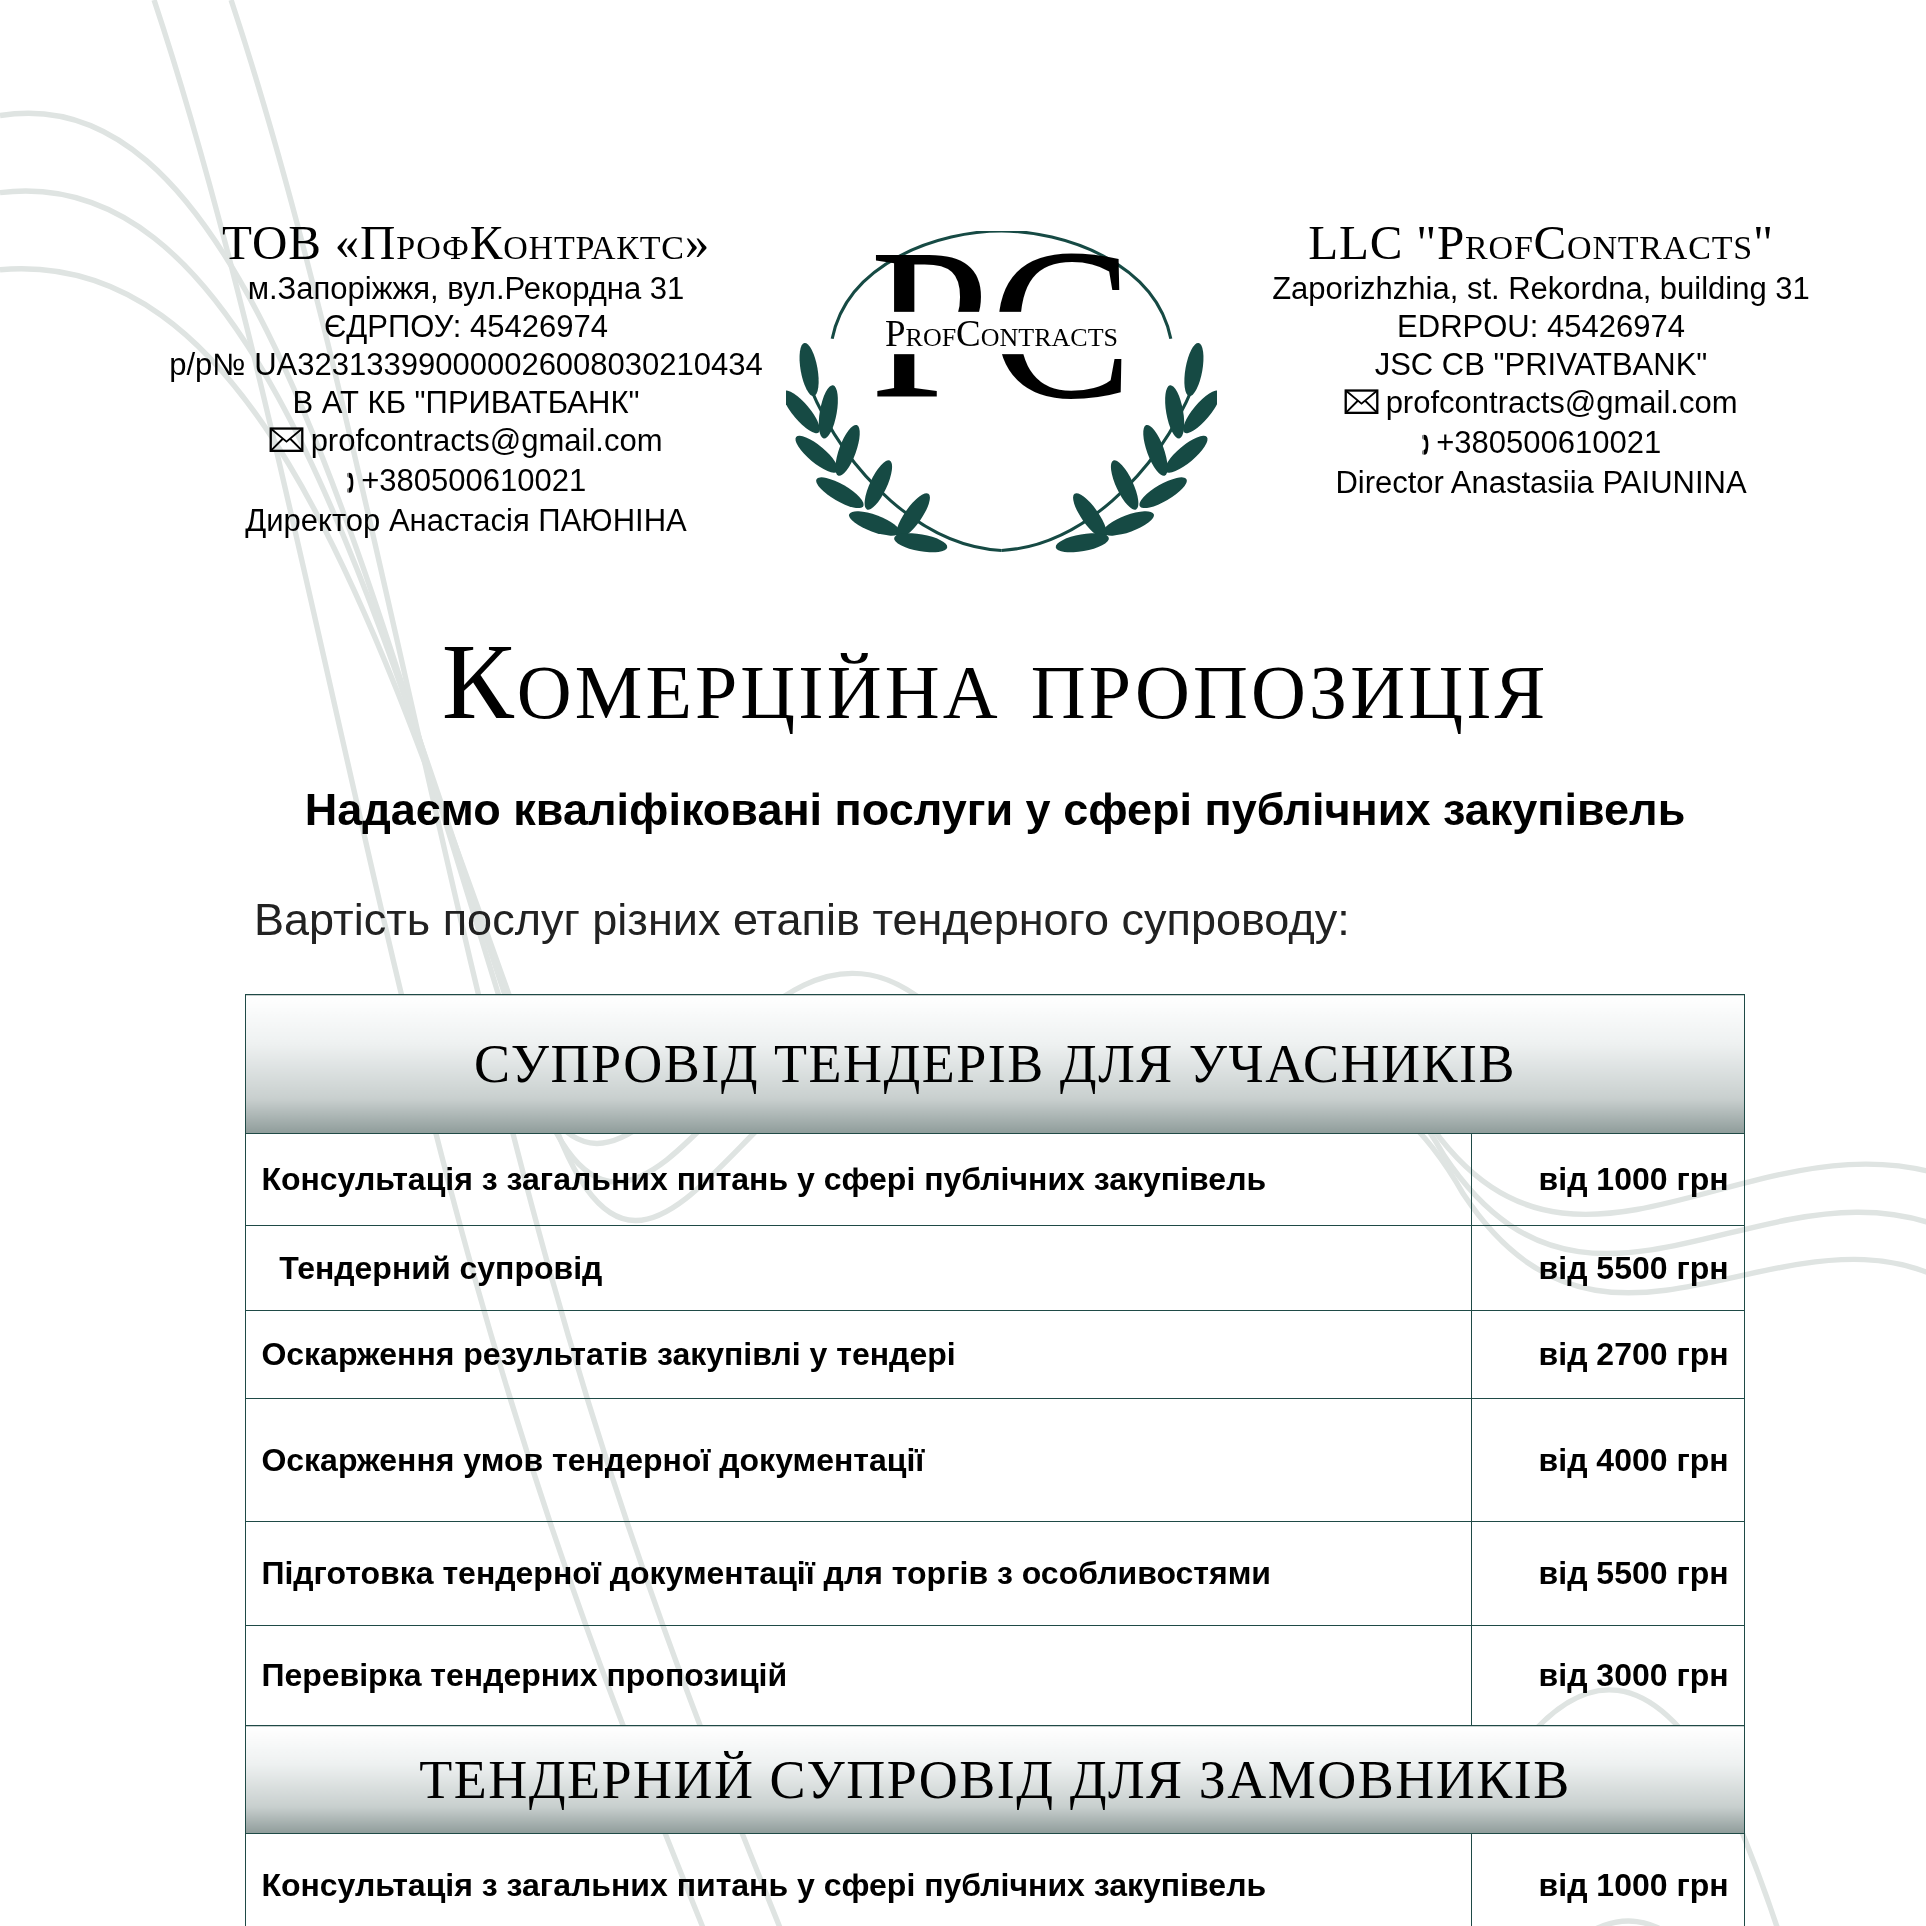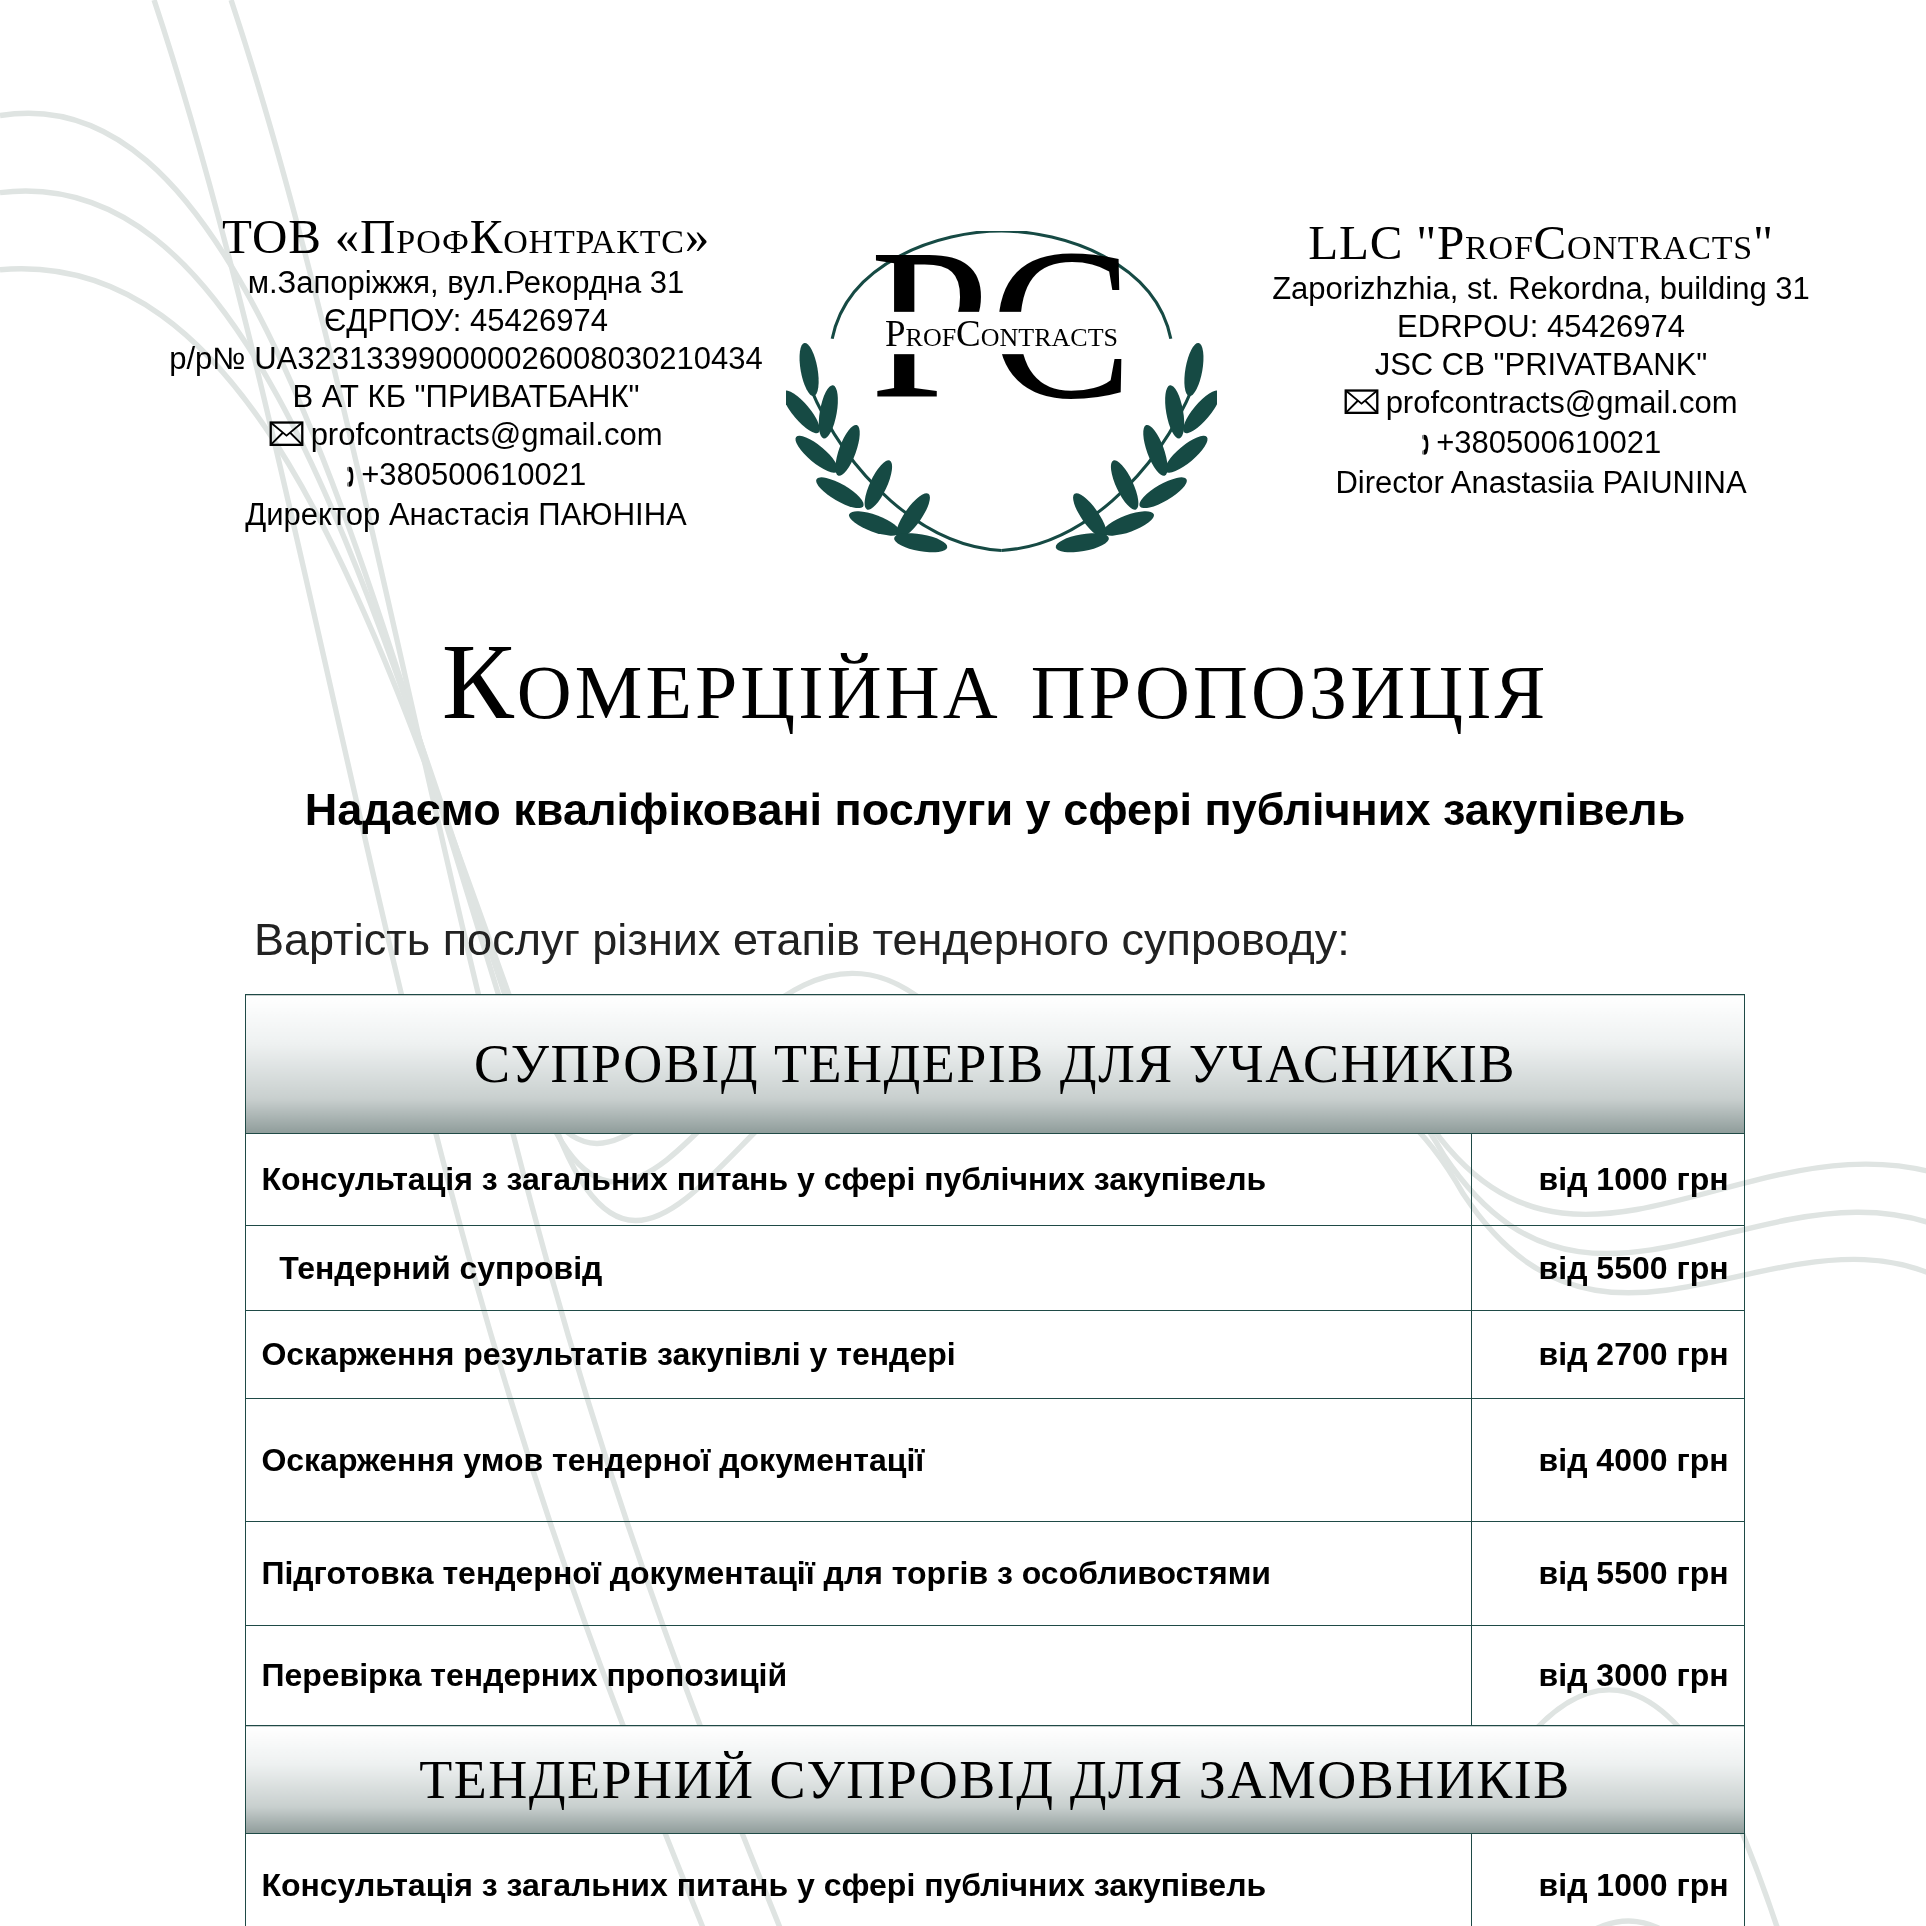--- a/index.html
+++ b/index.html
@@ -7,21 +7,21 @@
          font-family:"Liberation Sans", sans-serif; color:#000; }
   .bg { position:absolute; left:0; top:0; width:1990px; height:2816px; z-index:0; }
   .abs { position:absolute; z-index:1; }
   .company { text-align:center; line-height:38px; font-size:31px; }
   .company .name { font-family:"Liberation Serif", serif; font-size:49px; line-height:54px; letter-spacing:0.8px; font-variant:small-caps; }
   .company .line { white-space:nowrap; }
   .icon-inline { display:inline-block; vertical-align:middle; margin-right:6.2px; }
   .title { left:0; width:1990px; top:624px; text-align:center; font-family:"Liberation Serif", serif;
            font-size:108px; letter-spacing:3.1px; font-variant:small-caps; line-height:116px; }
   .subtitle { left:0; width:1990px; top:784px; text-align:center; font-weight:bold; font-size:45px; }
-  .intro { left:254px; top:914px; font-size:45px; color:#222; }
+  .intro { left:254px; top:894px; font-size:45px; color:#222; }
   table.price { position:absolute; z-index:1; left:245px; top:994px; width:1500px; border-collapse:collapse; }
   table.price td { border:1.9px solid #1f4a46; font-weight:bold; font-size:32px; padding:0 15.4px; }
   table.price td.svc { width:1194px; }
   table.price td.price-cell { border-left:1.2px solid #1f4a46;text-align:right; }
   .sec-head td { background:linear-gradient(to bottom, #ffffff 0%, #eef1f1 35%, #c8cfce 75%, #8f9c9a 100%);
                  text-align:center; font-family:"Liberation Serif", serif; font-weight:normal !important;
                  font-size:54px !important; letter-spacing:1.5px; }
 </style>
 </head>
 <body>
@@ -35,21 +35,21 @@
     <path d="M600 0 C900 900 1100 2100 1400 3200 C1700 4300 2000 4900 2300 5700 C2600 6500 2900 7000 3100 7309"></path>
     <path d="M3900 4600 C4100 4300 4300 4300 4500 4700 C4800 5400 4900 6300 5167 6900"></path>
     <path d="M3950 5200 C4150 4900 4350 4900 4550 5300 C4800 5900 4950 6600 5167 7100"></path>
     <path d="M0 6700 C500 6300 900 6600 1400 7000 C1700 7200 2000 6800 2400 6500 C2800 6200 3300 6700 3800 7100 C4200 7309 4700 6900 5167 6600"></path>
     <path d="M0 6900 C500 6500 900 6800 1400 7200 C1800 7400 2100 7000 2500 6700 C2900 6400 3400 6900 3900 7309"></path>
     <path d="M2300 6400 C2500 5600 2800 5400 3100 6000 C3400 6600 3500 7000 3700 7309"></path>
     <path d="M2450 6700 C2650 5900 2950 5700 3250 6300 C3500 6800 3600 7100 3800 7309"></path>
   </g>
 </svg>
 
-<div class="abs company" style="left:100px; top:210px; width:732px;">
+<div class="abs company" style="left:100px; top:216px; width:732px;">
   <div class="name">ТОВ «ПрофКонтрактс»</div>
   <div class="line">м.Запоріжжя, вул.Рекордна 31</div>
   <div class="line">ЄДРПОУ: 45426974</div>
   <div class="line">р/р№ UA323133990000026008030210434</div>
   <div class="line">В  АТ КБ "ПРИВАТБАНК"</div>
   <div class="line">
     <span class="icon-inline">
       <svg width="35" height="25.4" viewBox="0 0 90 66">
           <rect x="4" y="4" width="82" height="58" fill="none" stroke="#000" stroke-width="6"></rect>
           <path d="M4 4 L45 38 L86 4 M4 62 L36 30 M86 62 L54 30" fill="none" stroke="#000" stroke-width="5"></path>

